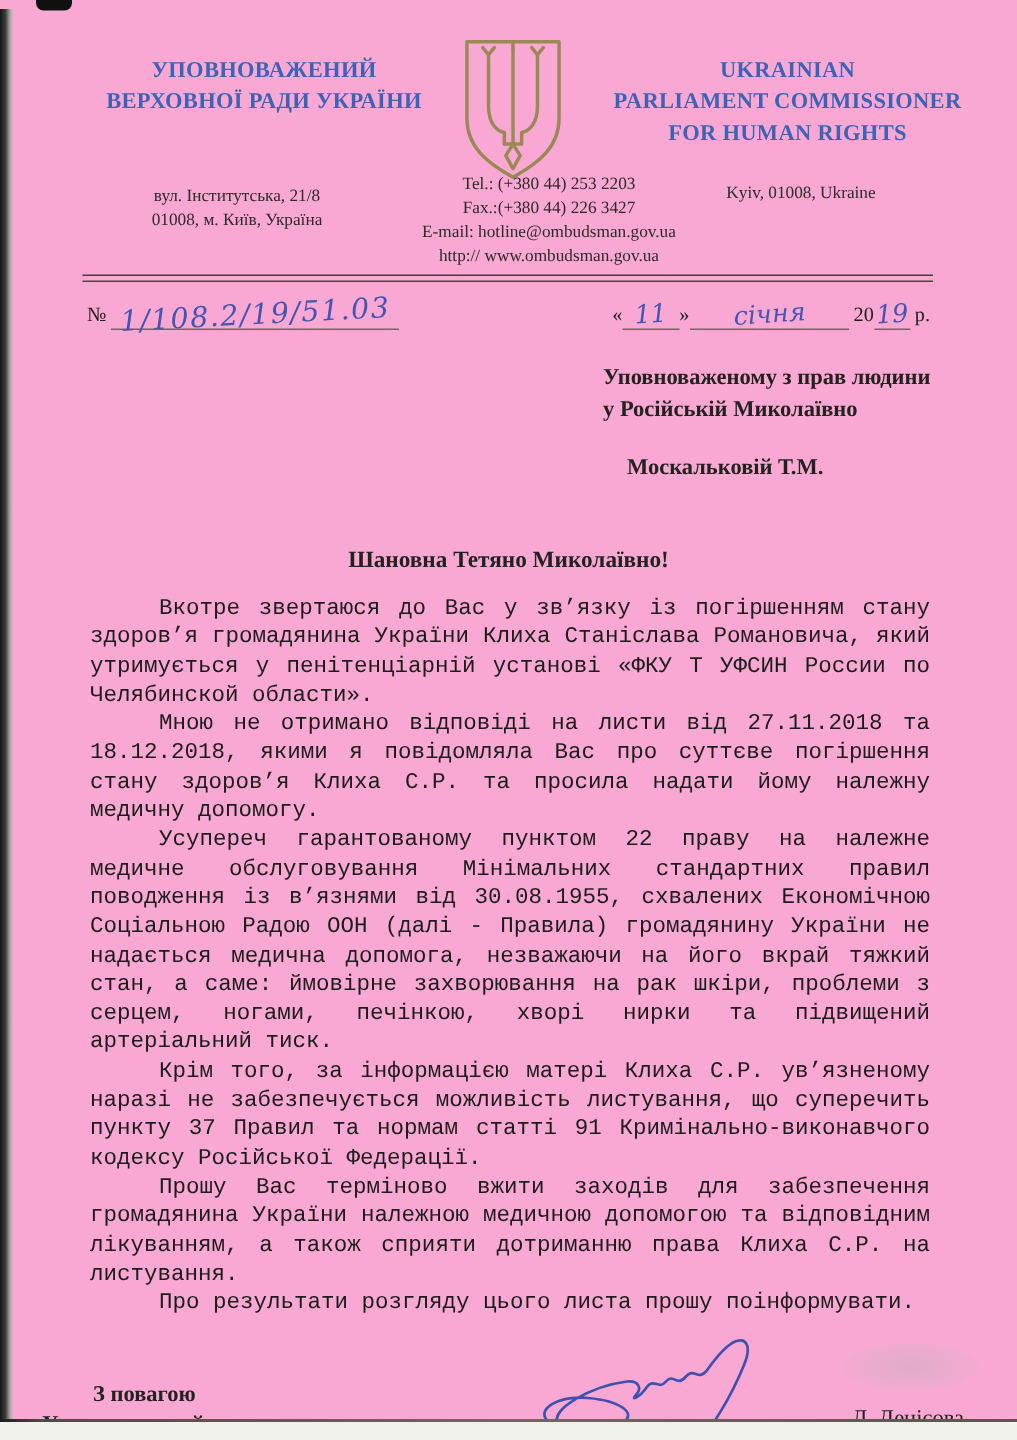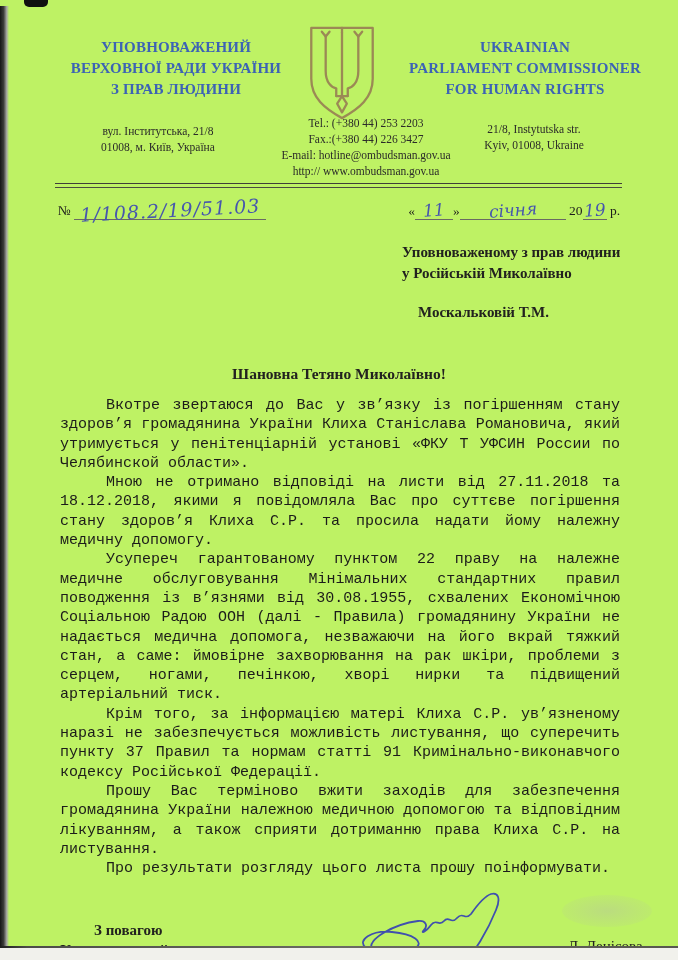--- a/index.html
+++ b/index.html
@@ -1,18 +1,18 @@
 <!DOCTYPE html>
 <html lang="uk"><head>
 <meta charset="utf-8">
 <style>
   html,body { margin:0; padding:0; background:#9a9a96; }
   .page {
     position:relative; width:678px; height:960px; margin:0 auto;
-    background:#bef264; overflow:hidden;
+    background:#f9a8d4; overflow:hidden;
     font-family:"Liberation Serif","DejaVu Serif",serif;
     color:#1d1d1b;
   }
   
   .edge-left { position:absolute; left:0; top:6px; width:9px; height:942px;
     background:linear-gradient(to right,#151515 0%,#3c3c3a 40%,#a9a9a3 75%,rgba(252,252,250,0) 100%); }
   .edge-notch { position:absolute; left:24px; top:0; width:24px; height:7px; background:#101010; border-radius:0 0 5px 5px; }
   .edge-bottom { position:absolute; left:0; bottom:12px; width:678px; height:2px;
     background:linear-gradient(to right,#1d1d1d 0%,#4c4c48 4%,#6b6b64 50%,#57574f 100%); }
   .edge-below { position:absolute; left:0; bottom:0; width:678px; height:12px; background:#f1f1ec; }
@@ -51,39 +51,38 @@
   .addressee .name { margin-top:18px;margin-left:16px; }
 
   .salutation { margin-top:42px; text-align:center; font-weight:bold; font-size:15.5px; color:#22221f; }
 
   
   .body-text { margin:13px 58px 0 60px;font-family:Liberation Mono, monospace; }
   .body-text p { margin:0; font-size:15px; line-height:19.3px; text-align:justify; text-indent:46px; color:#1c1c1a; }
 
   
   .closing { position:relative; margin-top:42px; height:130px; }
-  .closing-left { margin-left:60px; font-weight:bold; font-size:15px; line-height:20px; color:#22221f; }
+  .closing-left { margin-left:28px; font-weight:bold; font-size:15px; line-height:20px; color:#22221f; }
   .closing-left .respect { padding-left:34px; }
   .sig-wrap { position:absolute; left:352px; top:-28px; width:170px; height:120px; }
   .signatory { position:absolute; left:568px; top:18px; font-weight:normal; font-size:15px; color:#22221f; }
 </style>
 </head>
 <body>
 
 <div class="page">
 
   <div class="edge-left"></div>
   <div class="edge-notch"></div>
   <div class="smudge"></div>
 
   <div class="letterhead">
     <div class="org-ua">
       <div class="org-line">УПОВНОВАЖЕНИЙ</div>
       <div class="org-line">ВЕРХОВНОЇ РАДИ УКРАЇНИ</div>
-      <div class="org-line">З ПРАВ ЛЮДИНИ</div>
     </div>
     <div class="emblem-wrap">
       <svg width="76" height="96" viewBox="0 0 78 100" fill="none" stroke="#9b8955" stroke-width="2.4" stroke-linecap="round" stroke-linejoin="round">
         <path d="M7,3 H71 V56 C71,76 57,87 39,97 C21,87 7,76 7,56 Z"></path>
         <path d="M22,12 V48 C22,60 28,65 33,66 L33,74"></path>
         <path d="M56,12 V48 C56,60 50,65 45,66 L45,74"></path>
         <path d="M39,8 V74"></path>
         <path d="M33,74 H45"></path>
         <path d="M39,74 L34,82 L39,91 L44,82 Z"></path>
         <path d="M22,12 L18,7 M22,12 L26,7"></path>
@@ -103,21 +102,20 @@
       <div>вул. Інститутська, 21/8</div>
       <div>01008, м. Київ, Україна</div>
     </div>
     <div class="contact-mid">
       <div>Tel.: (+380 44) 253 2203</div>
       <div>Fax.:(+380 44) 226 3427</div>
       <div>E-mail: hotline@ombudsman.gov.ua</div>
       <div>http:// www.ombudsman.gov.ua</div>
     </div>
     <div class="addr-en">
-      <div>21/8, Instytutska str.</div>
       <div>Kyiv, 01008, Ukraine</div>
     </div>
   </div>
 
   <div class="rule"></div>
 
   <div class="ref-row">
     <div class="ref-left">
       <span>№</span>
       <span class="blank b-num"><span class="hand">1/108.2/19/51.03</span></span>

